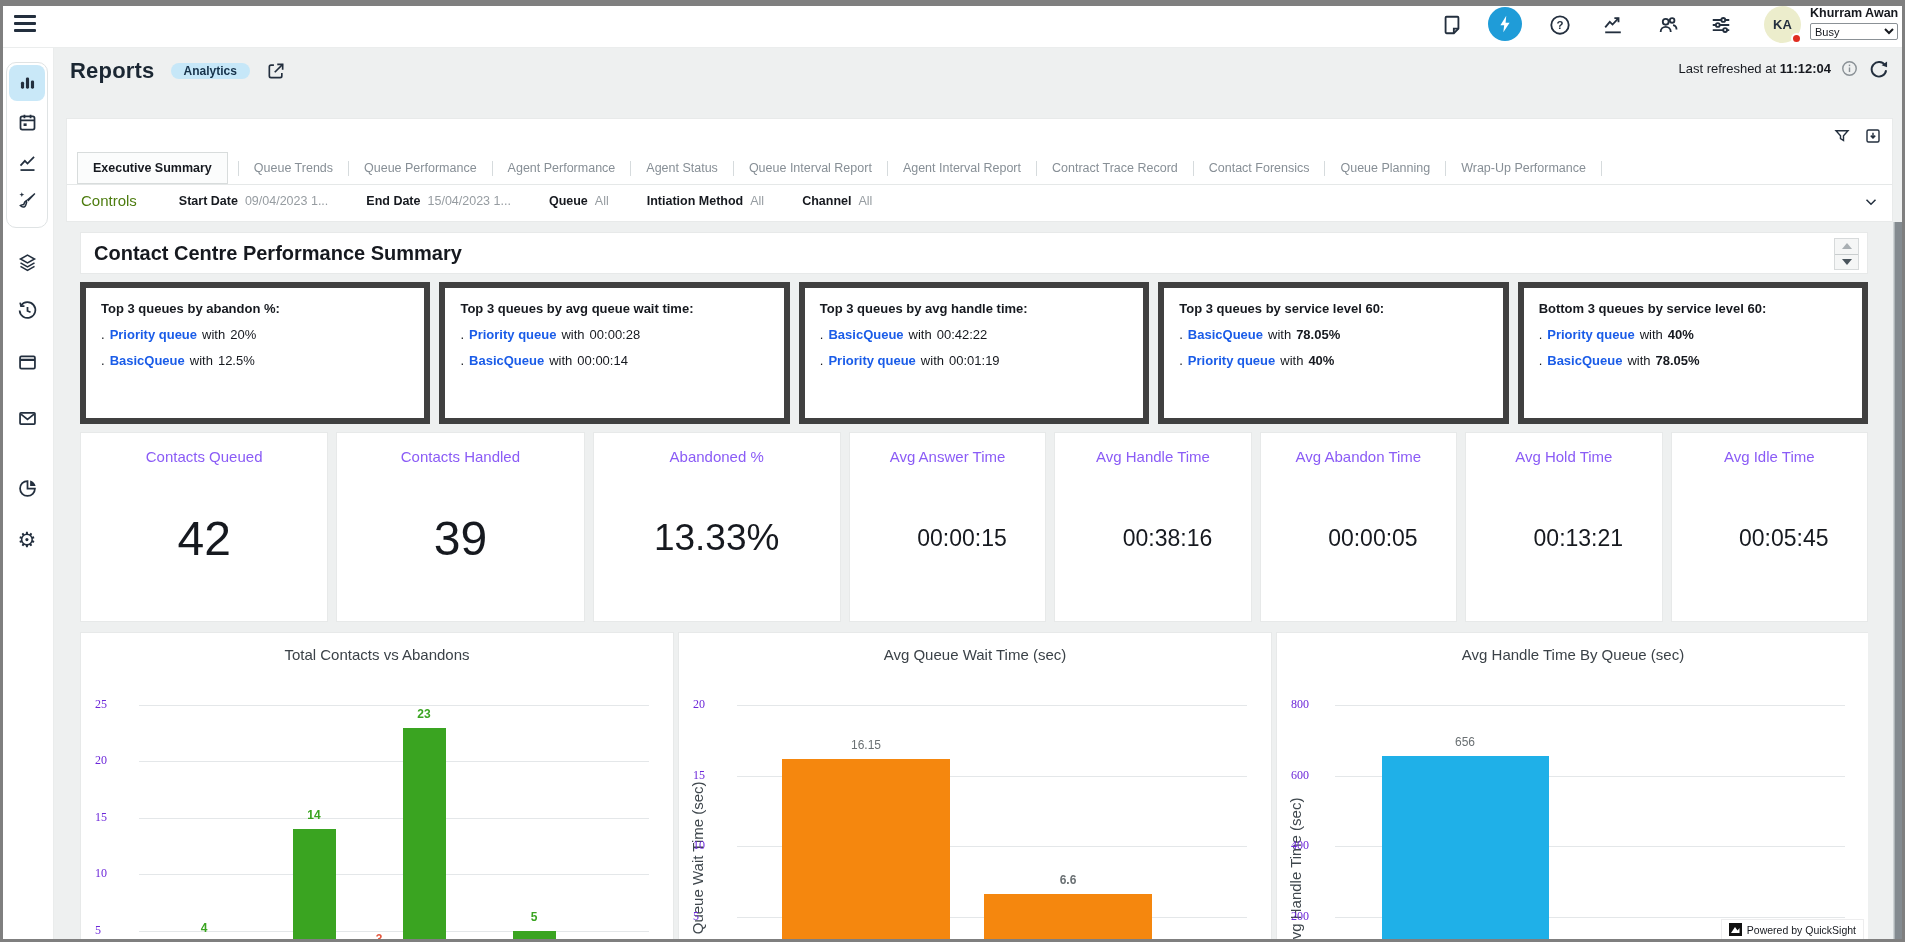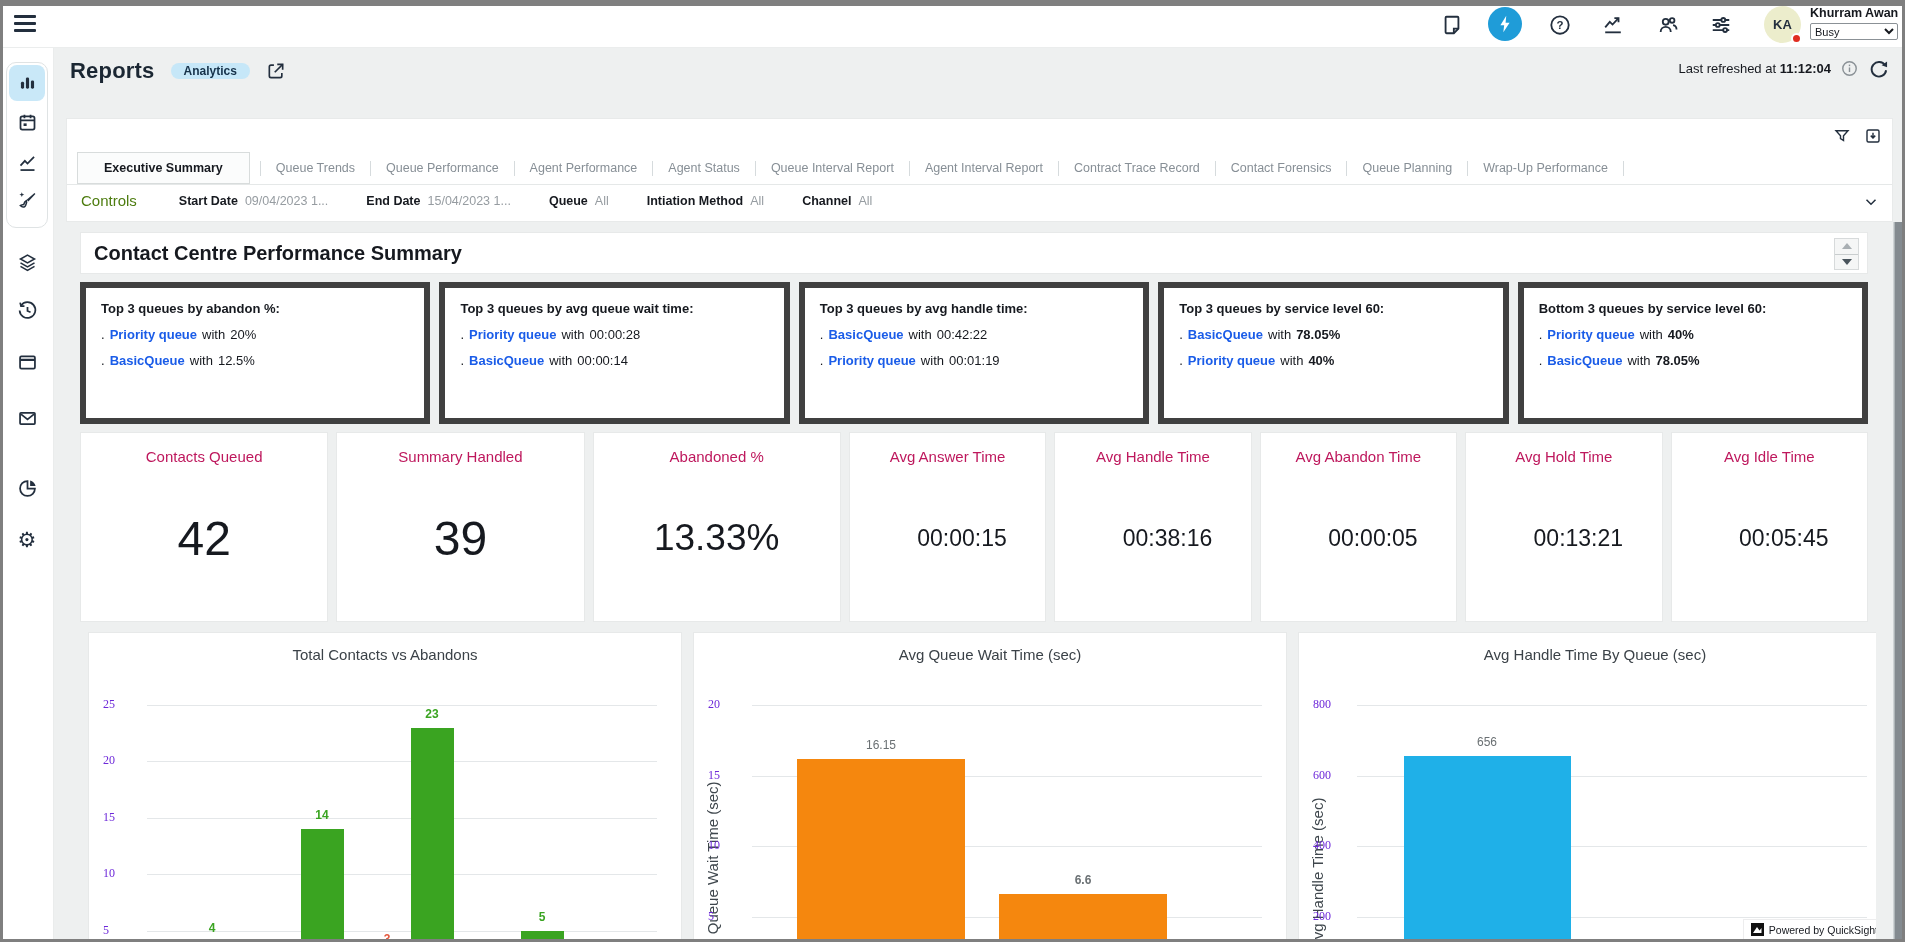--- a/index.html
+++ b/index.html
@@ -39,21 +39,21 @@
   .refreshed b { font-weight:700; }
   .hr-icon { width:17px; height:17px; cursor:pointer; }
   .hr-icon.big { width:21px; height:21px; }
 
   
   .panel { position:absolute; left:66px; top:118px; width:1827px; height:104px; background:#fff; border:1px solid #e8eaea; }
   .panel-tools { position:absolute; right:10px; top:8px; display:flex; gap:13px; }
   .panel-tools svg { width:18px; height:18px; cursor:pointer; }
   .tabs { position:absolute; left:10px; top:33px; right:30px; height:32px; display:flex; align-items:stretch; }
   .tab { display:flex; align-items:center; font-size:12.5px; color:#878f96; padding:0 5px; white-space:nowrap; cursor:pointer; }
-  .tab.active { border:1px solid #d8dcdc; background:#fbfcfc; color:#16191f; font-weight:700; padding:0 26px; }
+  .tab.active { border:1px solid #d8dcdc; background:#fbfcfc; color:#16191f; font-weight:700; padding:0 15px; }
   .tab-sep { width:1px; height:15px; background:#d6dbdd; margin:auto 10px; }
   .tab-line { position:absolute; left:0; right:0; top:65px; height:1px; background:#e5e8e8; }
   .controls { position:absolute; left:14px; top:73px; display:flex; align-items:center; gap:38px; }
   .controls-label { font-size:15px; color:#4d7c0f; margin-right:4px; }
   .fctrl { display:flex; align-items:center; gap:7px; font-size:12.5px; cursor:pointer; }
   .fctrl .f-label { font-weight:700; color:#16191f; }
   .fctrl .f-value { color:#969ca1; }
   .controls-chevron { position:absolute; right:12px; top:74px; width:18px; height:18px; cursor:pointer; }
 
   
@@ -70,28 +70,28 @@
   .qcard { flex:1; background:#fff; border:6px solid #404040; padding:13px 15px; }
   .qcard h3 { font-size:13px; font-weight:700; color:#16191f; }
   .qitem { display:flex; align-items:baseline; gap:5px; font-size:13px; color:#16191f; margin-top:11px; }
   .qlink { color:#1a5ce8; font-weight:700; cursor:pointer; }
   .qval.strong { font-weight:700; }
 
   
   .kpis { position:absolute; left:80px; top:432px; width:1788px; height:190px; display:flex; gap:8px; }
   .kpi { flex:1; position:relative; background:#fff; border:1px solid #e7e9e9; }
   .kpi.wide { flex:1.26; }
-  .kpi-label { position:absolute; top:15px; left:0; right:0; text-align:center; font-size:15px; color:#be185d; }
+  .kpi-label { position:absolute; top:15px; left:0; right:0; text-align:center; font-size:15px; color:#8b5cf6; }
   .kpi-value { position:absolute; top:56%; left:0; right:0; transform:translateY(-50%); text-align:center; color:#16191f; }
   .kpi-value.xl { font-size:48px; }
   .kpi-value.lg { font-size:37px; }
   .kpi-value.md { font-size:23px;padding-left:29px; }
 
   
-  .charts { position:absolute; left:88px; top:632px; width:1788px; height:310px; display:flex; gap:11px; overflow:hidden; }
+  .charts { position:absolute; left:80px; top:632px; width:1788px; height:310px; display:flex; gap:4px; overflow:hidden; }
   .chart-card { position:relative; width:594px; height:380px; background:#fff; border:1px solid #e7e9e9; flex:none; }
   .chart-title { position:absolute; top:13px; left:0; right:0; text-align:center; font-size:15px; color:#3b4248; }
   .plot { position:absolute; inset:0; }
   .gridline { position:absolute; left:58px; right:24px; height:1px; background:#e4e7e9; }
   .tick { position:absolute; left:14px; width:34px; font-size:12px; color:#6d28d9;font-family:Liberation Serif, serif; }
   .bar { position:absolute; cursor:pointer; }
   .bar-label { position:absolute; width:80px; text-align:center; font-size:12px; }
   .ylabel { position:absolute; left:8px; top:90px; height:300px; width:20px; writing-mode:vertical-rl; transform:rotate(180deg); display:flex; align-items:center; justify-content:center; font-size:15px; color:#3f474d; white-space:nowrap; }
   .qs-badge { position:absolute; right:5px; top:286px; height:21px; background:#fff; border:1px solid #ededee; display:flex; align-items:center; gap:5px; padding:0 7px; font-size:10.5px; color:#16191f; z-index:5; }
 
@@ -420,21 +420,21 @@
         </div>
     </div>
   </div>
 
   <div class="kpis">
     <div class="kpi wide">
       <div class="kpi-label">Contacts Queued</div>
       <div class="kpi-value xl">42</div>
     </div>
     <div class="kpi wide">
-      <div class="kpi-label">Summary Handled</div>
+      <div class="kpi-label">Contacts Handled</div>
       <div class="kpi-value xl">39</div>
     </div>
     <div class="kpi wide">
       <div class="kpi-label">Abandoned %</div>
       <div class="kpi-value lg">13.33%</div>
     </div>
     <div class="kpi">
       <div class="kpi-label">Avg Answer Time</div>
       <div class="kpi-value md">00:00:15</div>
     </div>

